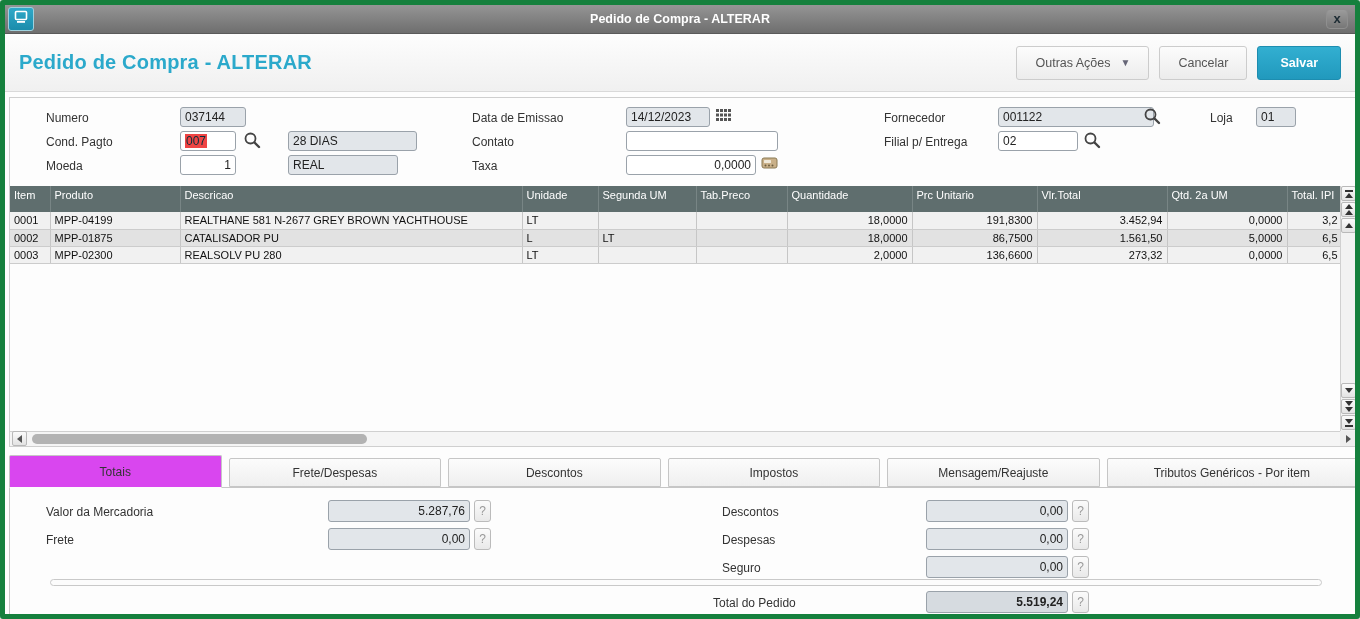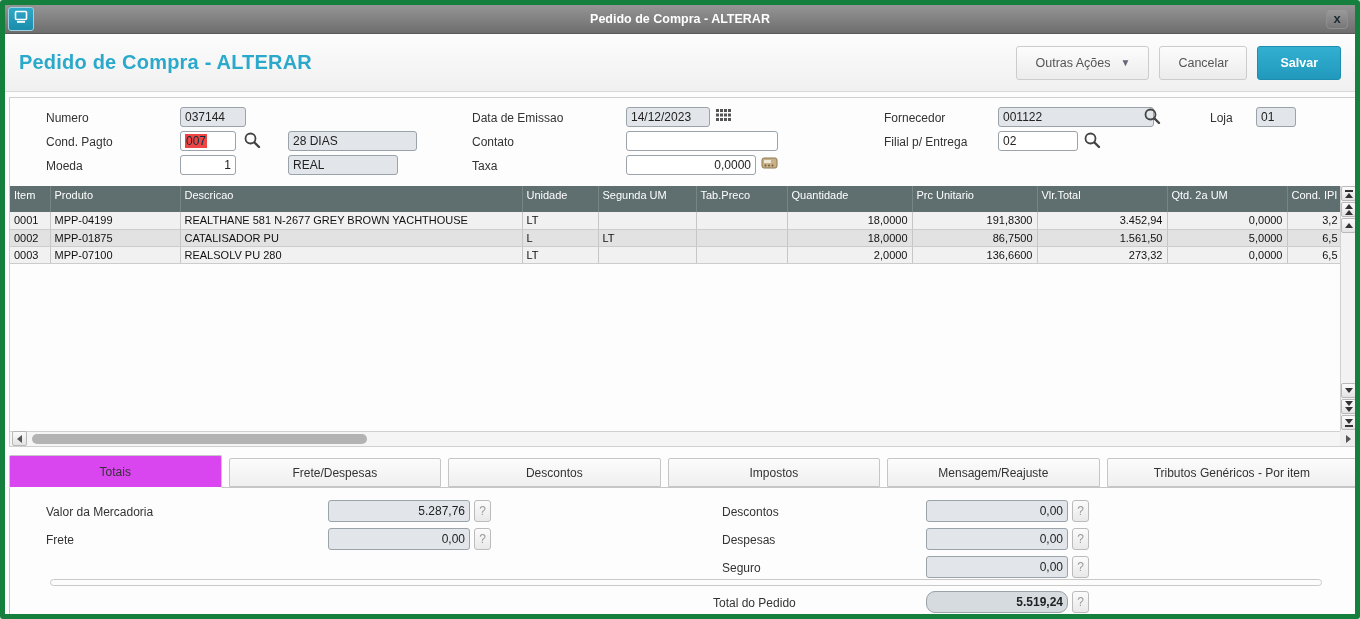--- a/index.html
+++ b/index.html
@@ -125,21 +125,21 @@
   .help-btn {
     position:absolute; width:17px; height:22px; border:1px solid #bbb; border-radius:3px;
     background:linear-gradient(#fbfbfb,#e9e9e9); color:#999; font-size:12px;
     display:flex; align-items:center; justify-content:center; cursor:pointer;
   }
   .totals-inp { height:22px; }
   .sep-bar {
     position:absolute; left:40px; top:91px; width:1272px; height:7px;
     border:1px solid #c9c9c9; border-radius:5px; background:#fcfcfc;
   }
-  .inp.total { background:#d6dbe0; font-weight:bold;border-radius:9px; }
+  .inp.total { background:#d6dbe0; font-weight:bold; }
 </style>
 </head>
 <body>
 
 <div class="window">
 
   <div class="titlebar">
     <div class="app-icon-btn">
       <span>
         <svg width="16" height="14" viewBox="0 0 16 14">
@@ -266,21 +266,21 @@
             <th>Item</th>
             <th>Produto</th>
             <th>Descricao</th>
             <th>Unidade</th>
             <th>Segunda UM</th>
             <th>Tab.Preco</th>
             <th>Quantidade</th>
             <th>Prc Unitario</th>
             <th>Vlr.Total</th>
             <th>Qtd. 2a UM</th>
-            <th>Cond. IPI</th>
+            <th>Total. IPI</th>
           </tr>
         </thead>
         <tbody>
           <tr class="row-a">
             <td>0001</td>
             <td>MPP-04199</td>
             <td>REALTHANE 581 N-2677 GREY BROWN YACHTHOUSE</td>
             <td>LT</td>
             <td></td>
             <td></td>
@@ -298,21 +298,21 @@
             <td>LT</td>
             <td></td>
             <td class="num">18,0000</td>
             <td class="num">86,7500</td>
             <td class="num">1.561,50</td>
             <td class="num">5,0000</td>
             <td class="num">6,5</td>
           </tr>
           <tr class="row-a">
             <td>0003</td>
-            <td>MPP-07100</td>
+            <td>MPP-02300</td>
             <td>REALSOLV PU 280</td>
             <td>LT</td>
             <td></td>
             <td></td>
             <td class="num">2,0000</td>
             <td class="num">136,6600</td>
             <td class="num">273,32</td>
             <td class="num">0,0000</td>
             <td class="num">6,5</td>
           </tr>

